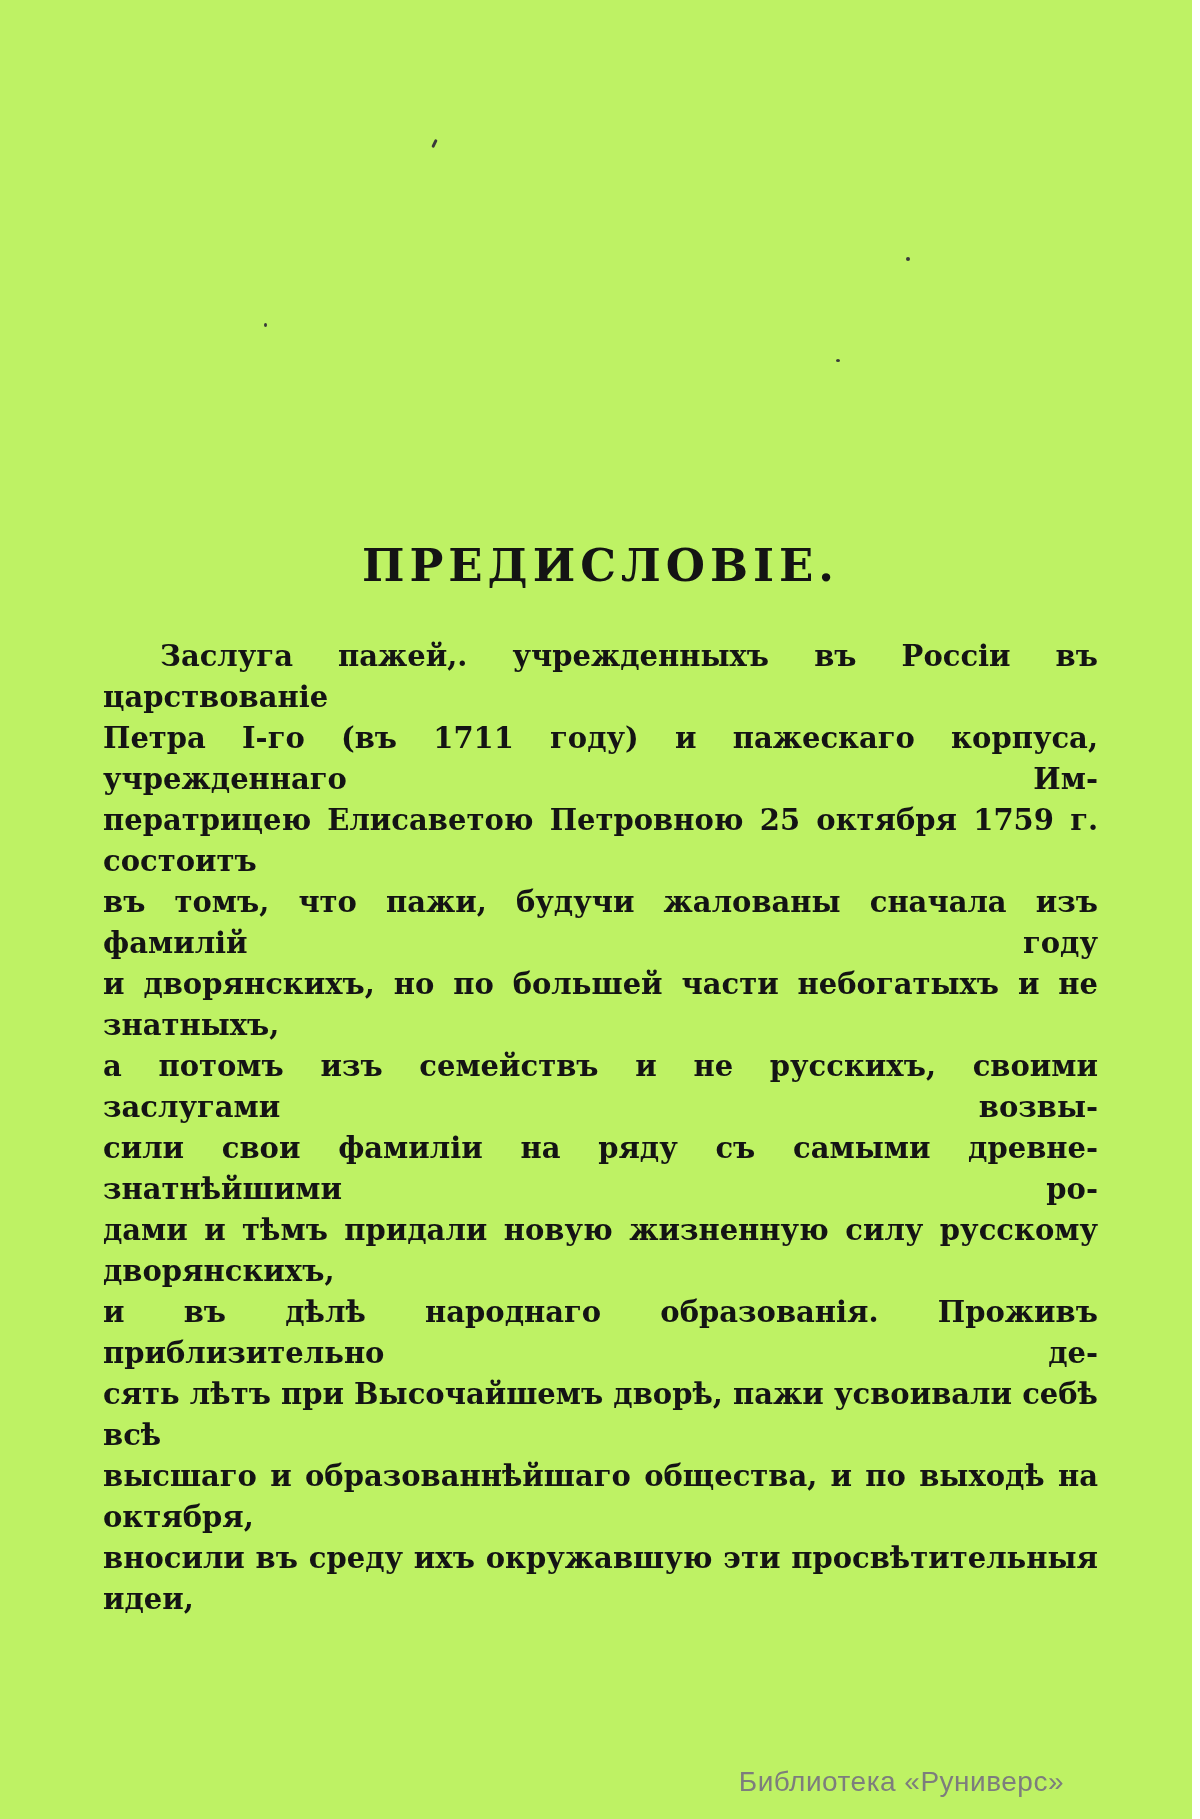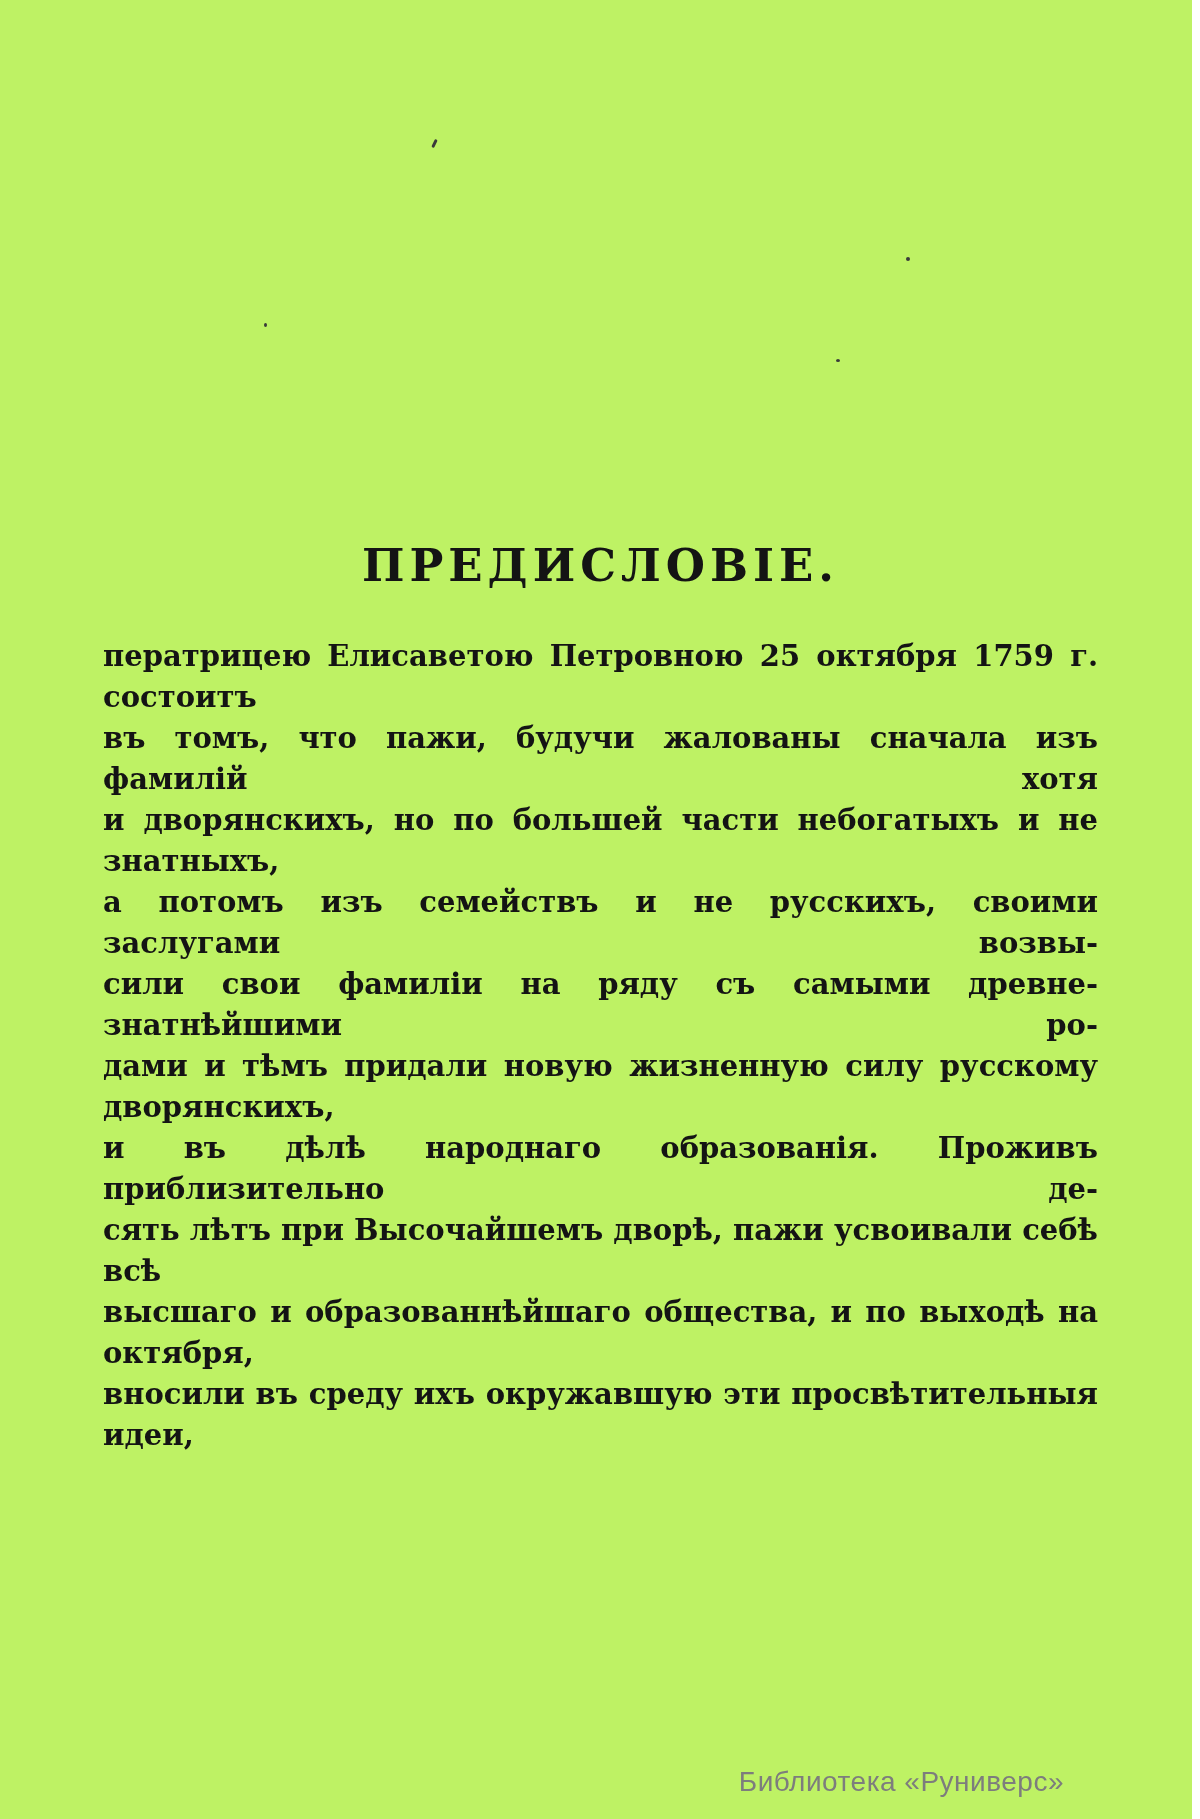--- a/index.html
+++ b/index.html
@@ -72,22 +72,24 @@
 
   <div class="speck tick" style="top:139px; left:433px; width:3px; height:9px;"></div>
   <div class="speck" style="top:257px; left:906px; width:4px; height:4px;"></div>
   <div class="speck" style="top:323px; left:264px; width:3px; height:4px;"></div>
   <div class="speck" style="top:359px; left:836px; width:4px; height:3px;"></div>
 
   <h1 class="title">ПРЕДИСЛОВІЕ.</h1>
 
   <div class="body-text" id="paragraphs">
       <div class="paragraph">
+        <div class="line indent">Заслуга пажей,. учрежденныхъ въ Россіи въ царствованіе</div>
+        <div class="line">Петра I-го (въ 1711 году) и пажескаго корпуса, учрежденнаго Им-</div>
         <div class="line">ператрицею Елисаветою Петровною 25 октября 1759 г. состоитъ</div>
-        <div class="line">въ томъ, что пажи, будучи жалованы сначала изъ фамилій хотя</div>
+        <div class="line">въ томъ, что пажи, будучи жалованы сначала изъ фамилій году</div>
         <div class="line">и дворянскихъ, но по большей части небогатыхъ и не знатныхъ,</div>
         <div class="line">а потомъ изъ семействъ и не русскихъ, своими заслугами возвы-</div>
         <div class="line">сили свои фамиліи на ряду съ самыми древне-знатнѣйшими ро-</div>
         <div class="line">дами и тѣмъ придали новую жизненную силу русскому дворянскихъ,</div>
         <div class="line">и въ дѣлѣ народнаго образованія. Проживъ приблизительно де-</div>
         <div class="line">сять лѣтъ при Высочайшемъ дворѣ, пажи усвоивали себѣ всѣ</div>
         <div class="line">высшаго и образованнѣйшаго общества, и по выходѣ на октября,</div>
         <div class="line">вносили въ среду ихъ окружавшую эти просвѣтительныя идеи,</div>
       </div>
     </div>

